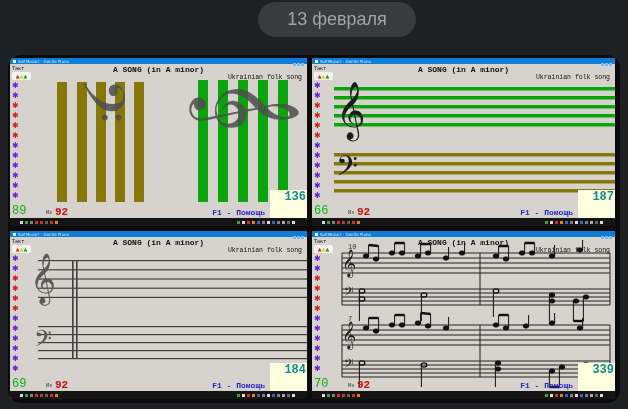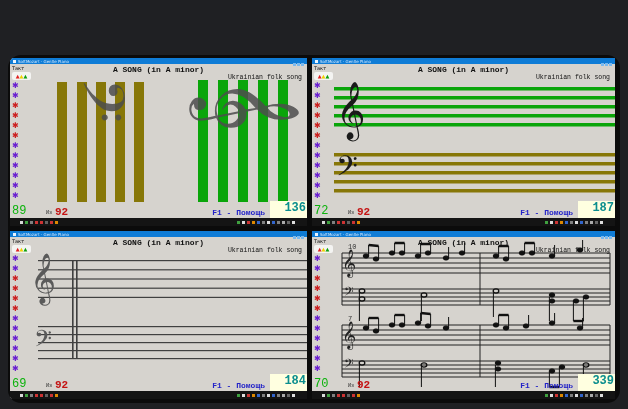--- a/index.html
+++ b/index.html
@@ -28,31 +28,32 @@
            justify-content:center;margin:1px 0;}
   .tri{font-size:5px;line-height:5px;font-family:"DejaVu Sans",sans-serif;}
   .stars{display:flex;flex-direction:column;}
   .star{font-size:8px;line-height:10px;height:10px;font-family:"DejaVu Sans",sans-serif;}
   .music{position:absolute;left:0;top:0;width:100%;height:100%;}
   .statusline{position:absolute;left:0;right:0;bottom:0;height:14px;}
   .cur{position:absolute;left:2px;bottom:0;font-size:12px;font-weight:normal;color:#0db30d;}
   .of{position:absolute;left:36px;bottom:2px;font-size:5px;color:#222;}
   .total{position:absolute;left:45px;bottom:0;font-size:11px;font-weight:bold;color:#c41212;}
   .help{position:absolute;right:42px;bottom:1px;font-size:8px;font-weight:bold;color:#2424c8;}
-  .score{position:absolute;right:0;bottom:0;width:36px;height:17px;background:#ffffe0;color:#0b8e8e;
+  .score{position:absolute;right:0;bottom:0;width:36px;height:28px;background:#ffffe0;color:#0b8e8e;
          font-size:12px;font-weight:bold;text-align:right;padding-right:1px;}
   .taskbar{height:8px;background:#141414;display:flex;align-items:center;justify-content:space-between;
            padding:0 10px;flex:0 0 auto;}
   .dots{display:flex;align-items:center;}
   .dot{width:3px;height:3px;display:inline-block;margin-right:2px;}
 </style>
 </head>
 <body>
 
 <div class="page">
+  <div class="date-pill">13 февраля</div>
 
   <div class="attachment">
 
     <div class="screen">
       <div class="titlebar">
         <span class="tb-left">
             <span class="tb-icon"></span>
             <span class="tb-title">SoftMozart - Gentle Piano</span>
           </span>
         <span class="tb-controls"><i></i><i></i><i></i></span>
@@ -173,21 +174,21 @@
           <rect x="22" y="59" width="281" height="3.5" fill="#0aa50a"></rect>
           <rect x="22" y="89" width="281" height="3.5" fill="#877708"></rect>
           <rect x="22" y="98" width="281" height="3.5" fill="#877708"></rect>
           <rect x="22" y="107" width="281" height="3.5" fill="#877708"></rect>
           <rect x="22" y="116" width="281" height="3.5" fill="#877708"></rect>
           <rect x="22" y="125" width="281" height="3.5" fill="#877708"></rect>
           <text x="24" y="63" font-size="50" fill="#1a1a1a" font-family="DejaVu Sans, sans-serif">𝄞</text>
           <text x="24" y="117" font-size="34" fill="#1a1a1a" font-family="DejaVu Sans, sans-serif">𝄢</text>
         </svg>
         <div class="statusline">
-          <span class="cur">72</span>
+          <span class="cur">66</span>
           <span class="of">Из</span>
           <span class="total">92</span>
           <span class="help">F1 - Помощь</span>
           <span class="score">187</span>
         </div>
       </div>
       <div class="taskbar">
         <span class="dots">
             <span class="dot" style="background: rgb(216, 216, 216);"></span>
             <span class="dot" style="background: rgb(63, 160, 63);"></span>

